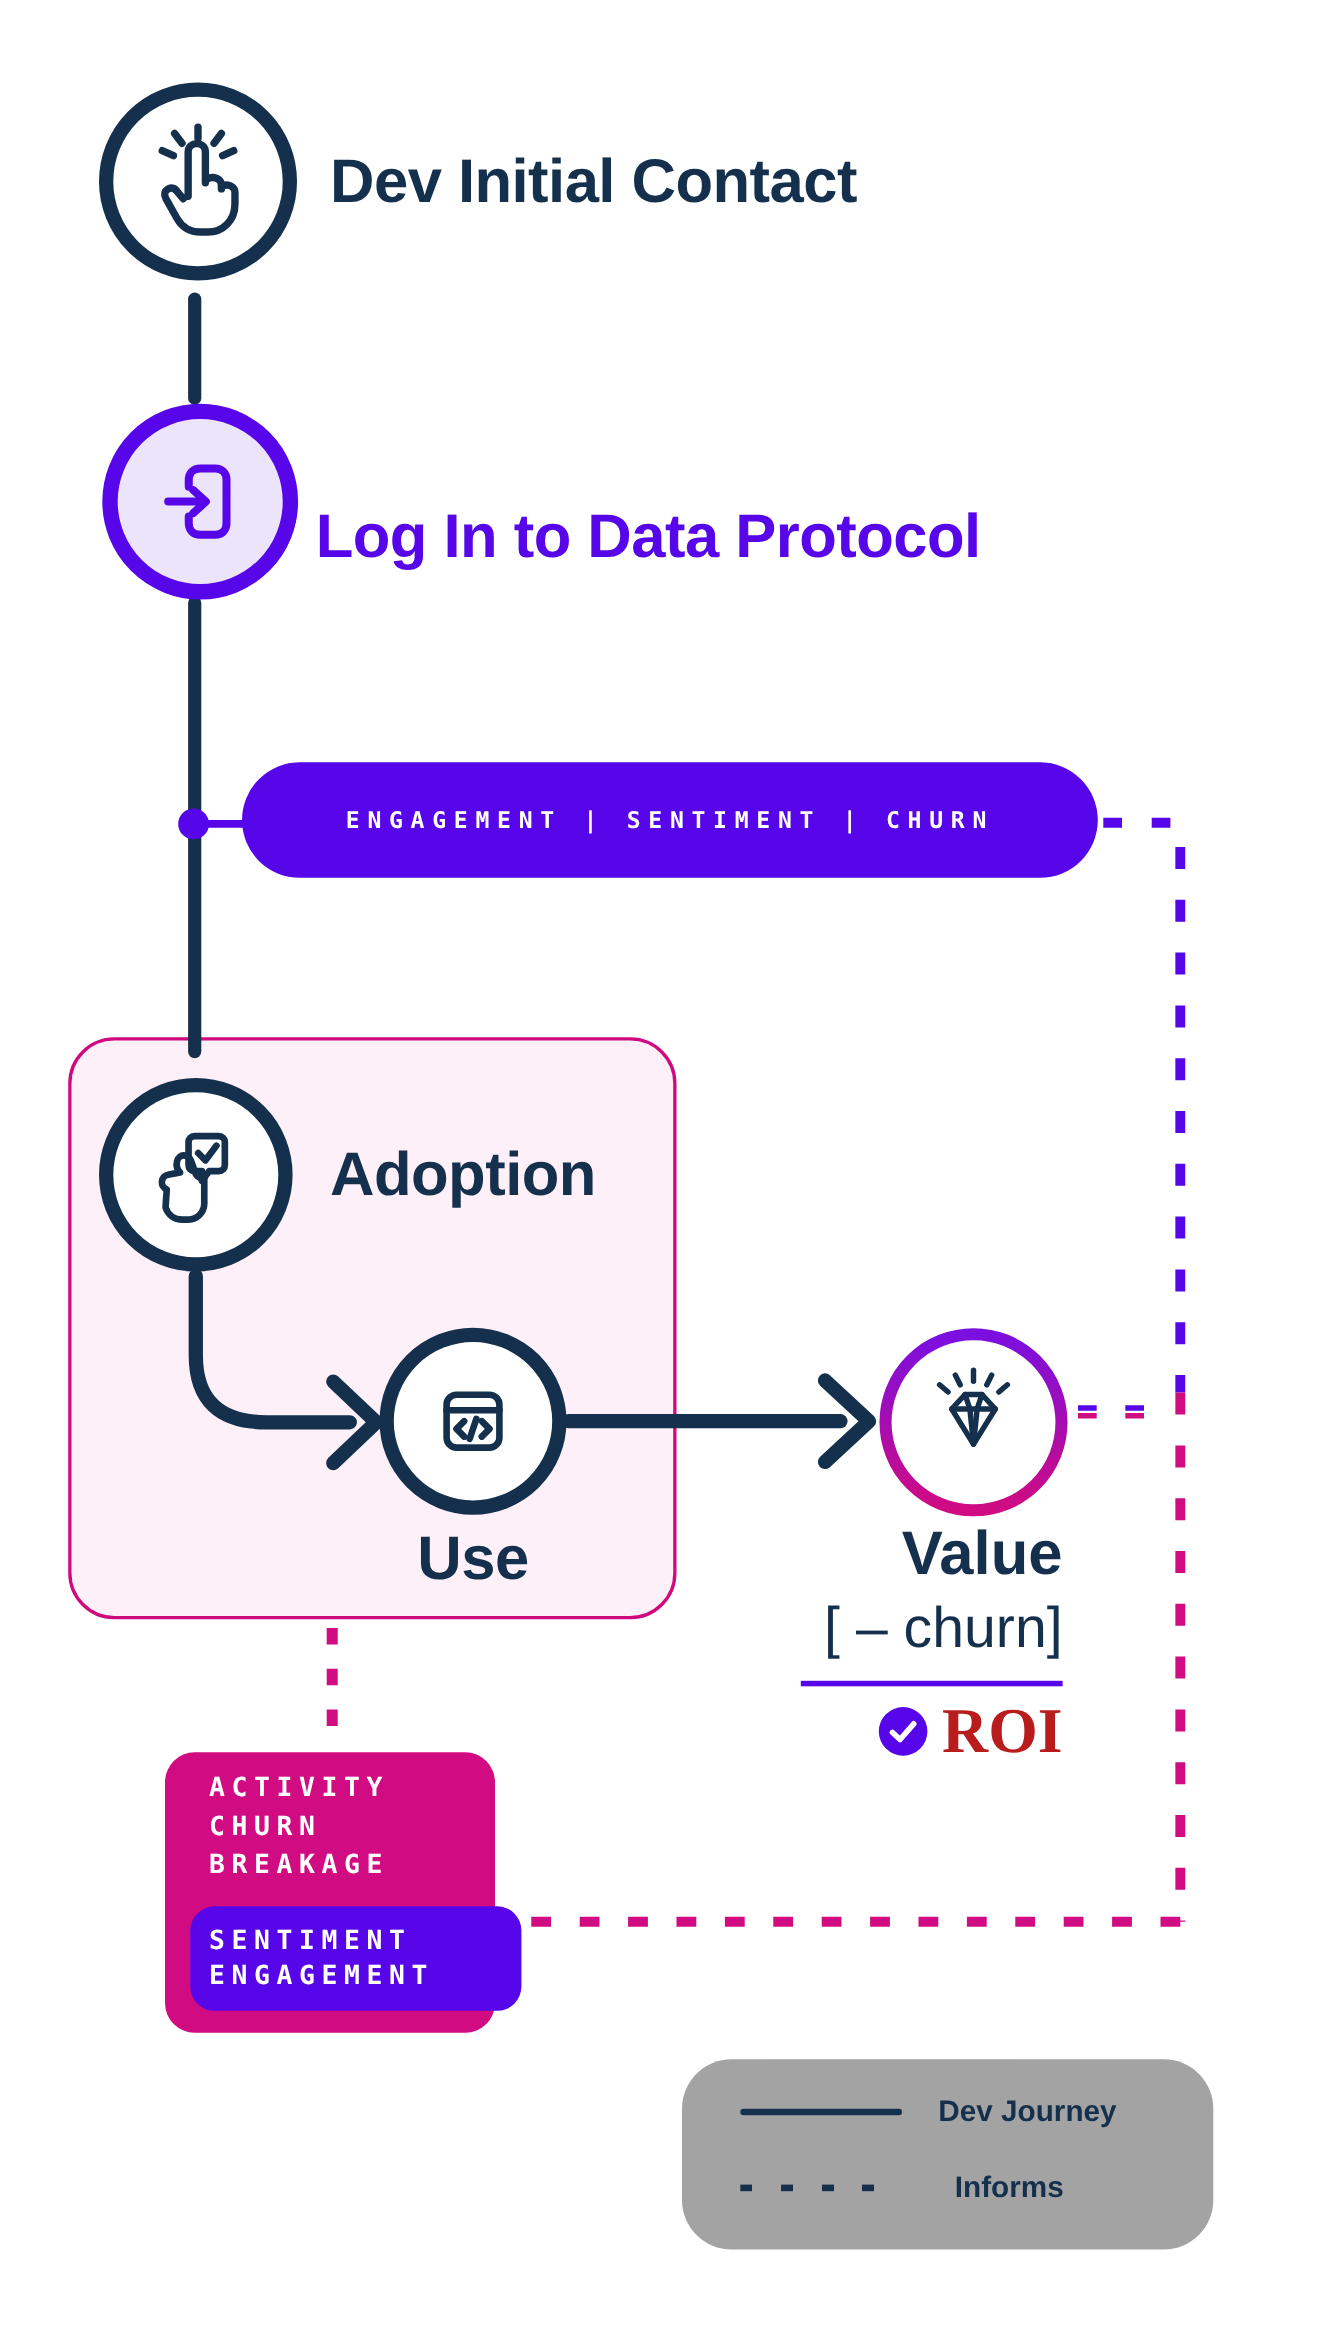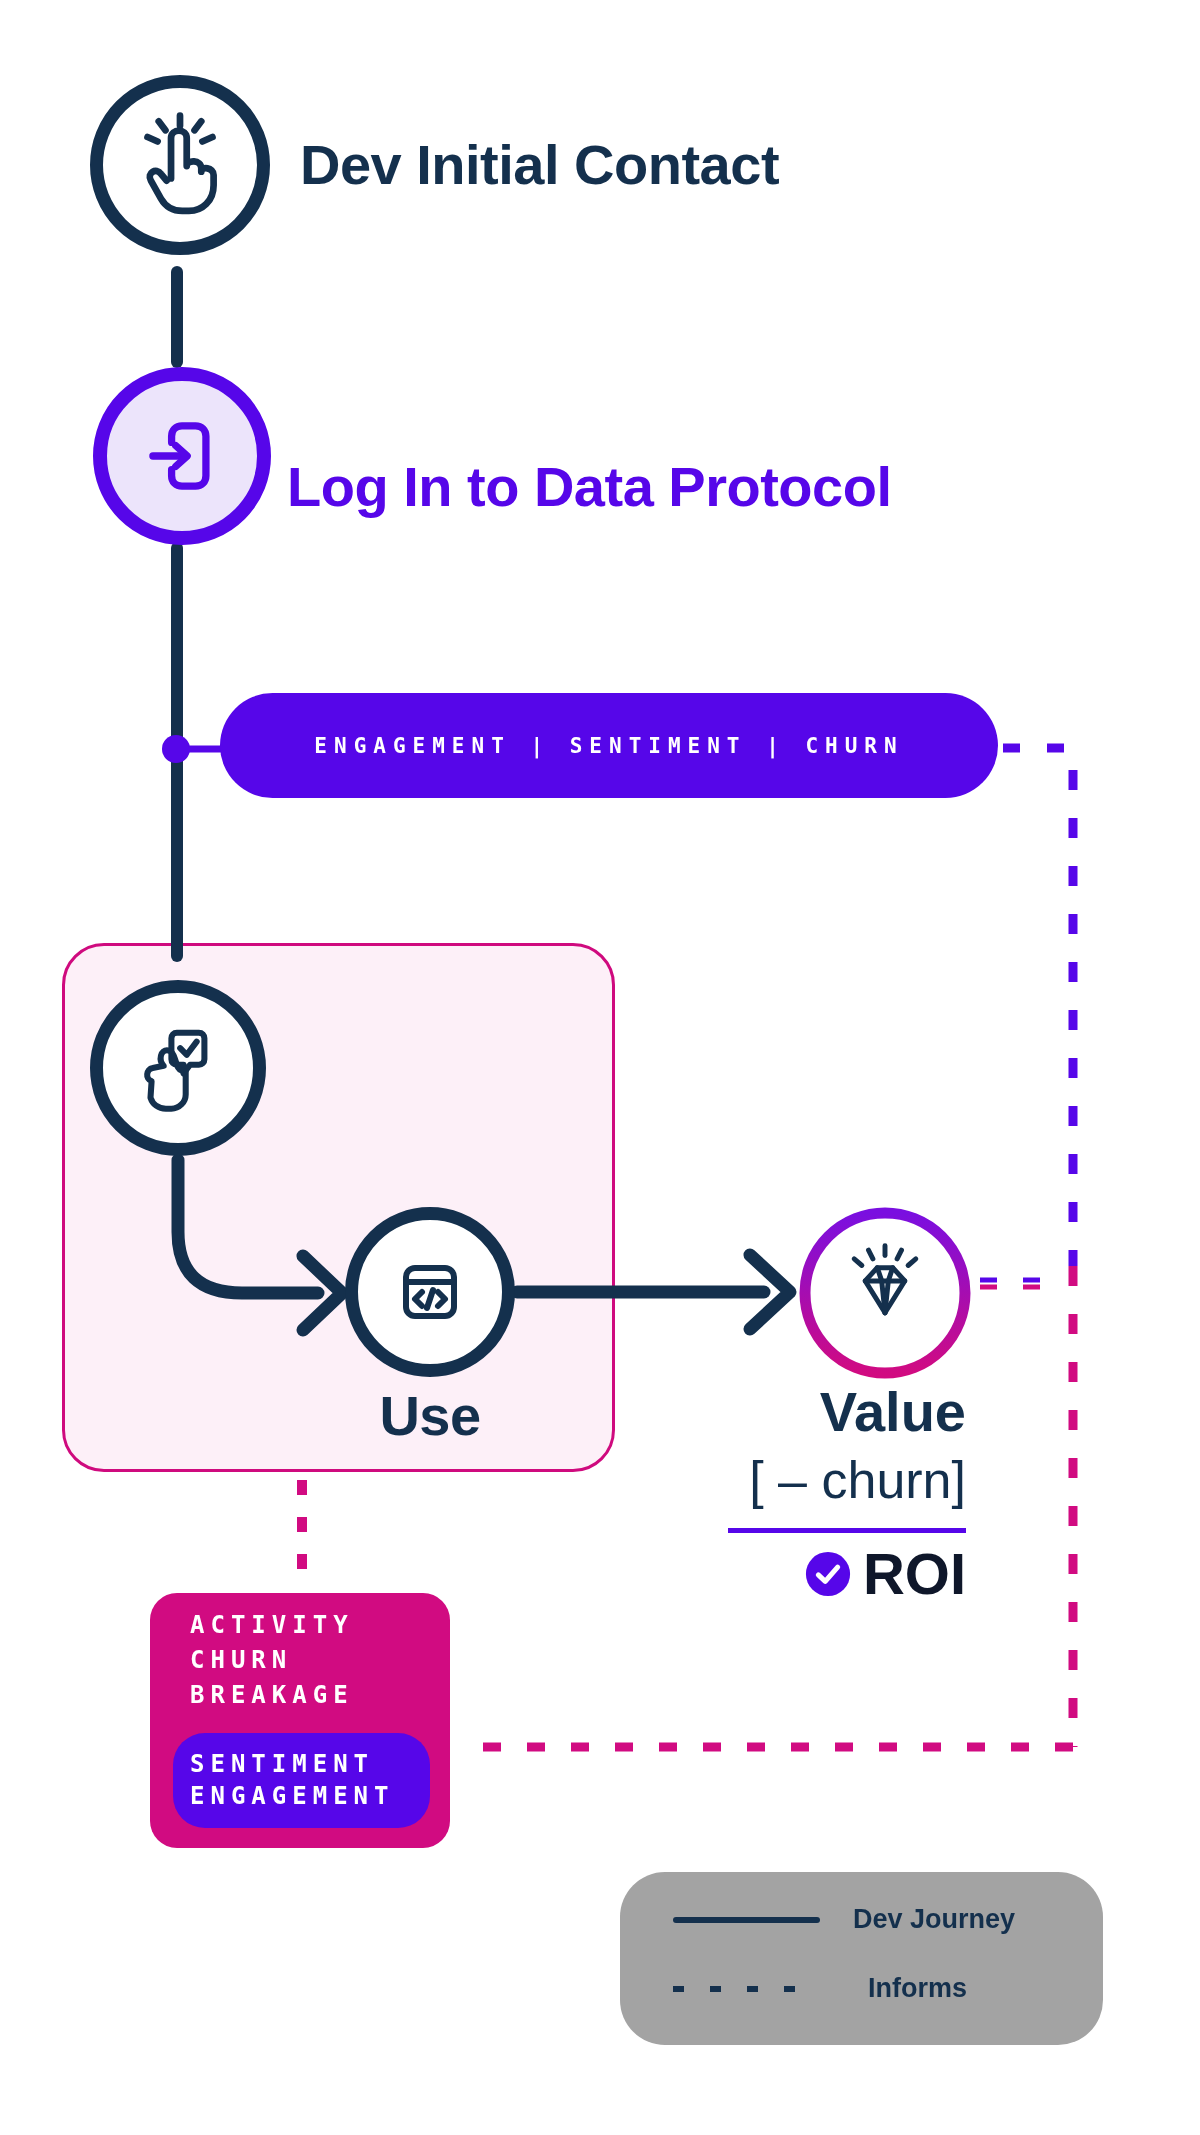--- a/index.html
+++ b/index.html
@@ -35,34 +35,34 @@
     position:absolute;left:62px;top:943px;width:553px;height:529px;box-sizing:border-box;
     border:3px solid #cf0a7e;background:#fdf0f8;border-radius:42px;
   }
 
   
   #value-block{position:absolute;left:610px;top:1384px;width:356px;text-align:right;}
   #value-title{font-size:56px;font-weight:700;color:#14304d;line-height:1.0;}
   #value-formula{font-size:52px;font-weight:400;color:#14304d;line-height:1.0;margin-top:14px;white-space:nowrap;}
   #value-rule{margin-left:auto;margin-top:22px;width:238px;height:5px;background:#5606e9;}
   #roi-row{margin-top:12px;display:flex;align-items:center;justify-content:flex-end;}
-  #roi-label{font-size:58px;font-weight:700;color:#0f172a;line-height:1.0;}
+  #roi-label{font-size:58px;font-weight:700;color:#b91c1c;line-height:1.0;font-family:Liberation Serif, serif;}
 
   
   #signals-box{
     position:absolute;left:150px;top:1593px;width:300px;height:255px;box-sizing:border-box;
     background:#d10b81;border-radius:27px;padding:15px 0 0 40px;
   }
   .sig-line{
     color:#ffffff;font-family:"DejaVu Sans Mono",monospace;font-weight:700;
     font-size:24px;letter-spacing:6px;line-height:35px;white-space:nowrap;
   }
   #signals-highlight{
-    position:absolute;left:23px;top:140px;width:257px;height:95px;box-sizing:border-box;
-    background:#5606e9;border-radius:32px;padding:15px 0 0 17px;
+    position:absolute;left:23px;top:140px;width:301px;height:95px;box-sizing:border-box;
+    background:#5606e9;border-radius:22px;padding:15px 0 0 17px;
   }
   #signals-highlight .sig-line{line-height:32px;}
 
   
   #legend{
     position:absolute;left:620px;top:1872px;width:483px;height:173px;
     background:#a3a3a3;border-radius:45px;
   }
   .legend-row{position:absolute;left:53px;display:flex;align-items:center;}
   .legend-sample{width:147px;height:6px;margin-right:33px;border-radius:3px;}
@@ -140,20 +140,21 @@
         <path d="M49 18 H69 C72 18 74 20 74 23 V42 C74 45 72 47 69 47 H61 L55 55 L55 47 H49 C46 47 44 45 44 42 V23 C44 20 46 18 49 18 Z"></path>
         <path d="M52 32 L58 38 L67 26"></path>
         <path d="M26 62 C20 60 21 51 27 50 L37 48
                  C32 43 34 33 41 34 C45 35 46 38 47 41 L49 47
                  C50 51 53 53 57 53 L57 74
                  C57 81 51 87 44 87 L39 87
                  C32 87 27 83 25 77 Z"></path>
       </g>
     </svg>
   </div>
+  <div class="h-label h-navy" style="left:300px;top:1036px;">Adoption</div>
 
   <div class="node navy" style="left:345px;top:1207px;width:170px;height:170px;">
     <svg width="100" height="100" viewBox="0 0 100 100">
       <g fill="none" stroke="#14304d" stroke-width="6" stroke-linecap="round" stroke-linejoin="round">
         <rect x="26" y="26" width="48" height="48" rx="9"></rect>
         <path d="M26 40 H74"></path>
         <path d="M42 50 L35 57 L42 64"></path>
         <path d="M58 50 L65 57 L58 64"></path>
         <path d="M53 48 L47 66"></path>
       </g>

